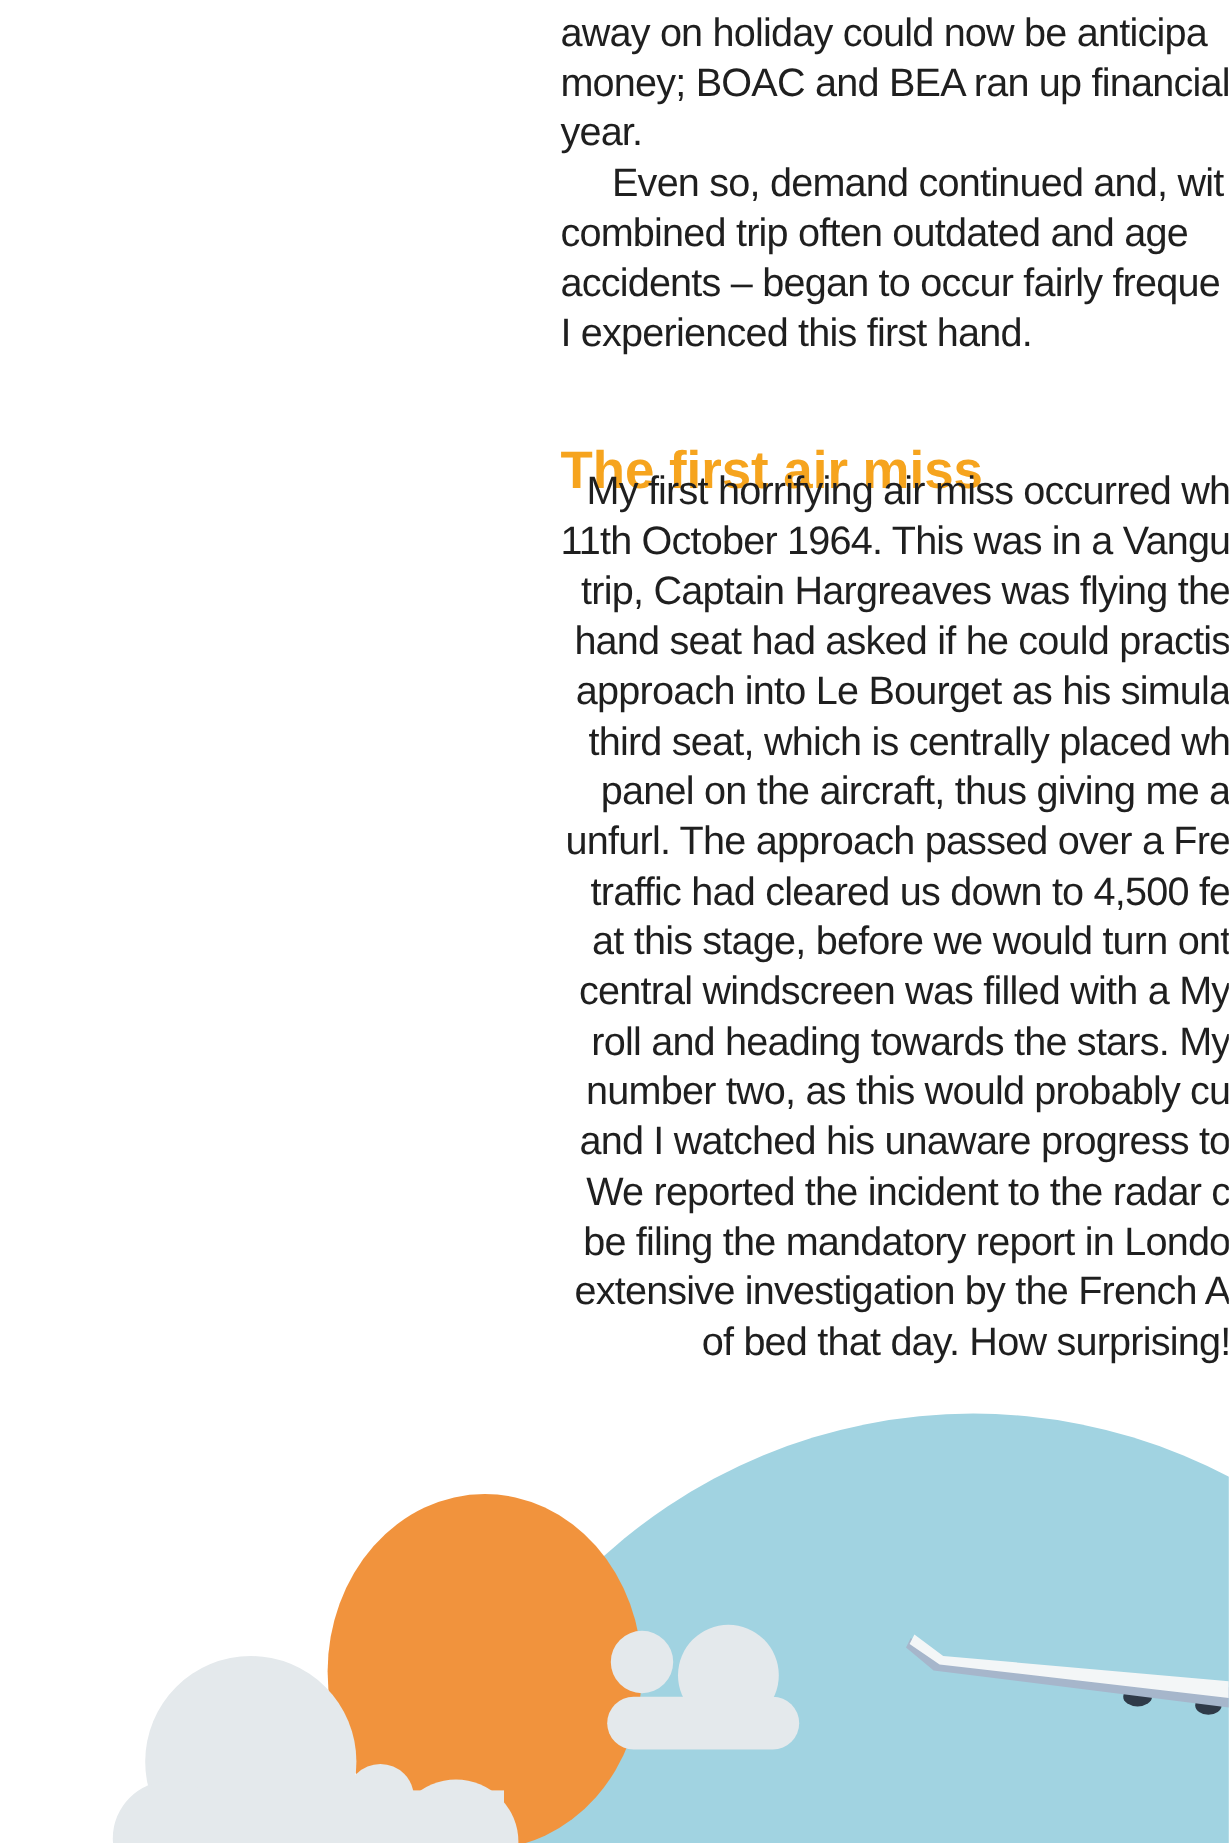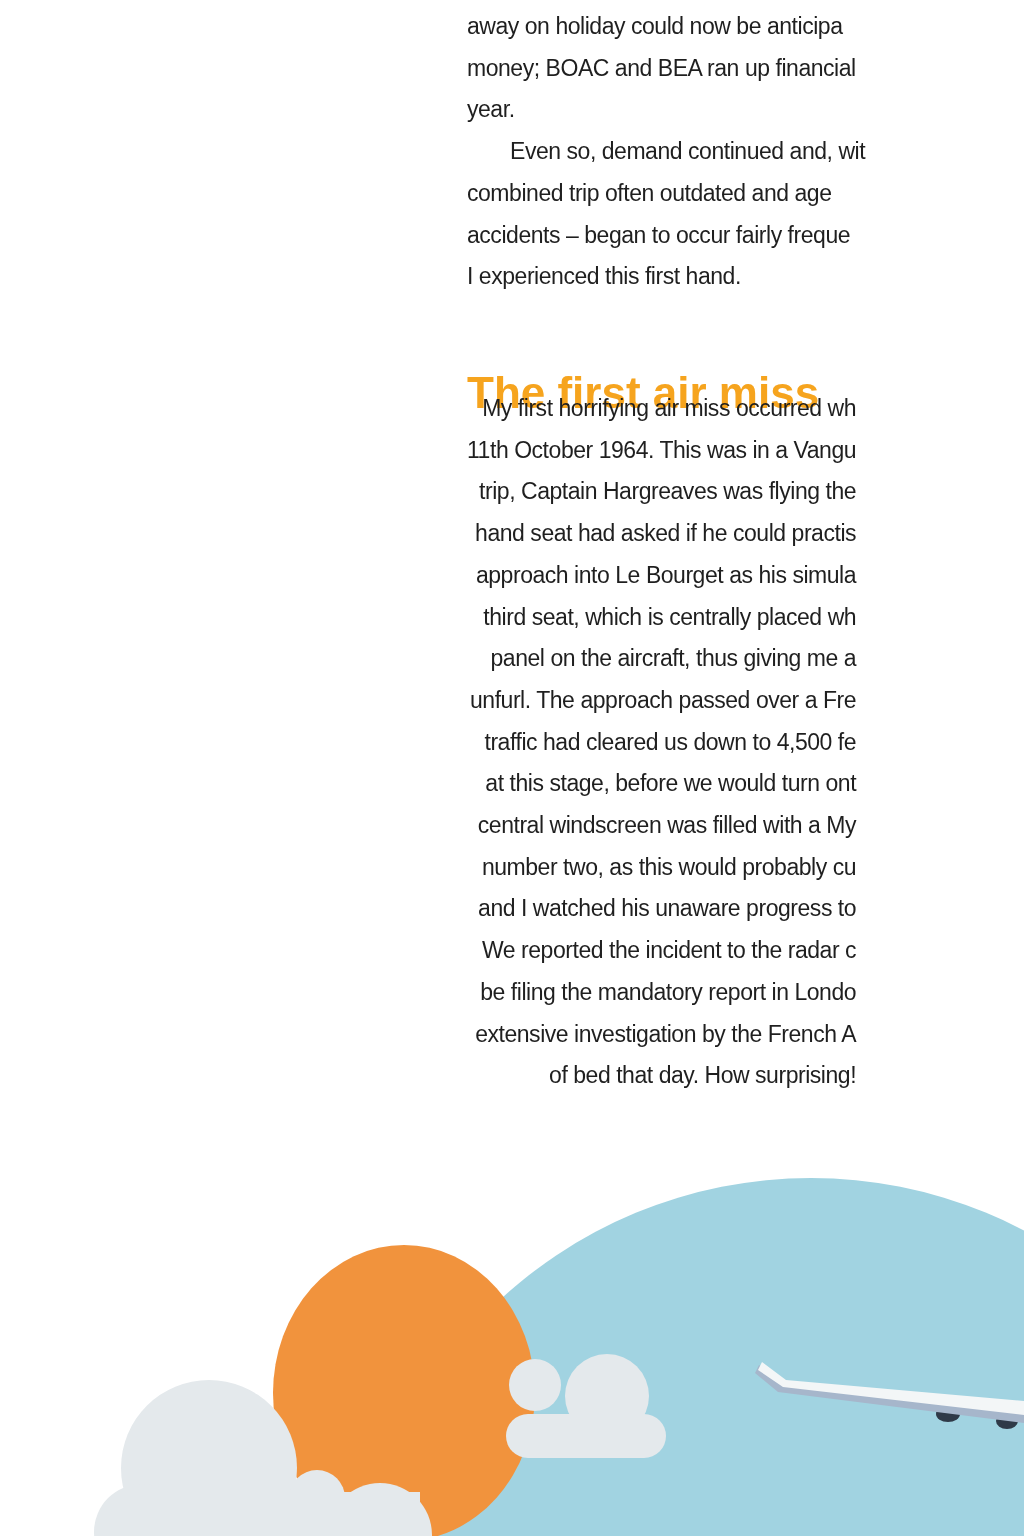--- a/index.html
+++ b/index.html
@@ -14,21 +14,21 @@
     width:1024px; height:1536px;
     overflow:hidden;
     background:#ffffff;
   }
   .illustration-svg { position:absolute; left:0; top:0; display:block; }
   .text-column {
     position:absolute; left:467px; top:0; width:557px;
   }
   .text-line {
     white-space:nowrap;
-    font-size:23px;
+    font-size:33px;
     line-height:41.7px;
     letter-spacing:-0.02em;
     color:#1f1f1f;
   }
   .text-line.indent { padding-left:43px; }
   .para1 { position:absolute; top:6px; left:0; }
   .para2 { position:absolute; top:388px; left:0;text-align:right; }
   .section-heading {
     position:absolute; top:336px; left:0;
     font-size:44px; line-height:40px;
@@ -89,20 +89,21 @@
         <div class="text-line">11th October 1964. This was in a Vangu</div>
         <div class="text-line">trip, Captain Hargreaves was flying the</div>
         <div class="text-line">hand seat had asked if he could practis</div>
         <div class="text-line">approach into Le Bourget as his simula</div>
         <div class="text-line">third seat, which is centrally placed wh</div>
         <div class="text-line">panel on the aircraft, thus giving me a</div>
         <div class="text-line">unfurl. The approach passed over a Fre</div>
         <div class="text-line">traffic had cleared us down to 4,500 fe</div>
         <div class="text-line">at this stage, before we would turn ont</div>
         <div class="text-line">central windscreen was filled with a My</div>
+        <div class="text-line">roll and heading towards the stars. My</div>
         <div class="text-line">number two, as this would probably cu</div>
         <div class="text-line">and I watched his unaware progress to</div>
         <div class="text-line">We reported the incident to the radar c</div>
         <div class="text-line">be filing the mandatory report in Londo</div>
         <div class="text-line">extensive investigation by the French A</div>
         <div class="text-line">of bed that day. How surprising!</div>
       </div>
 
   </div>
 </div>

